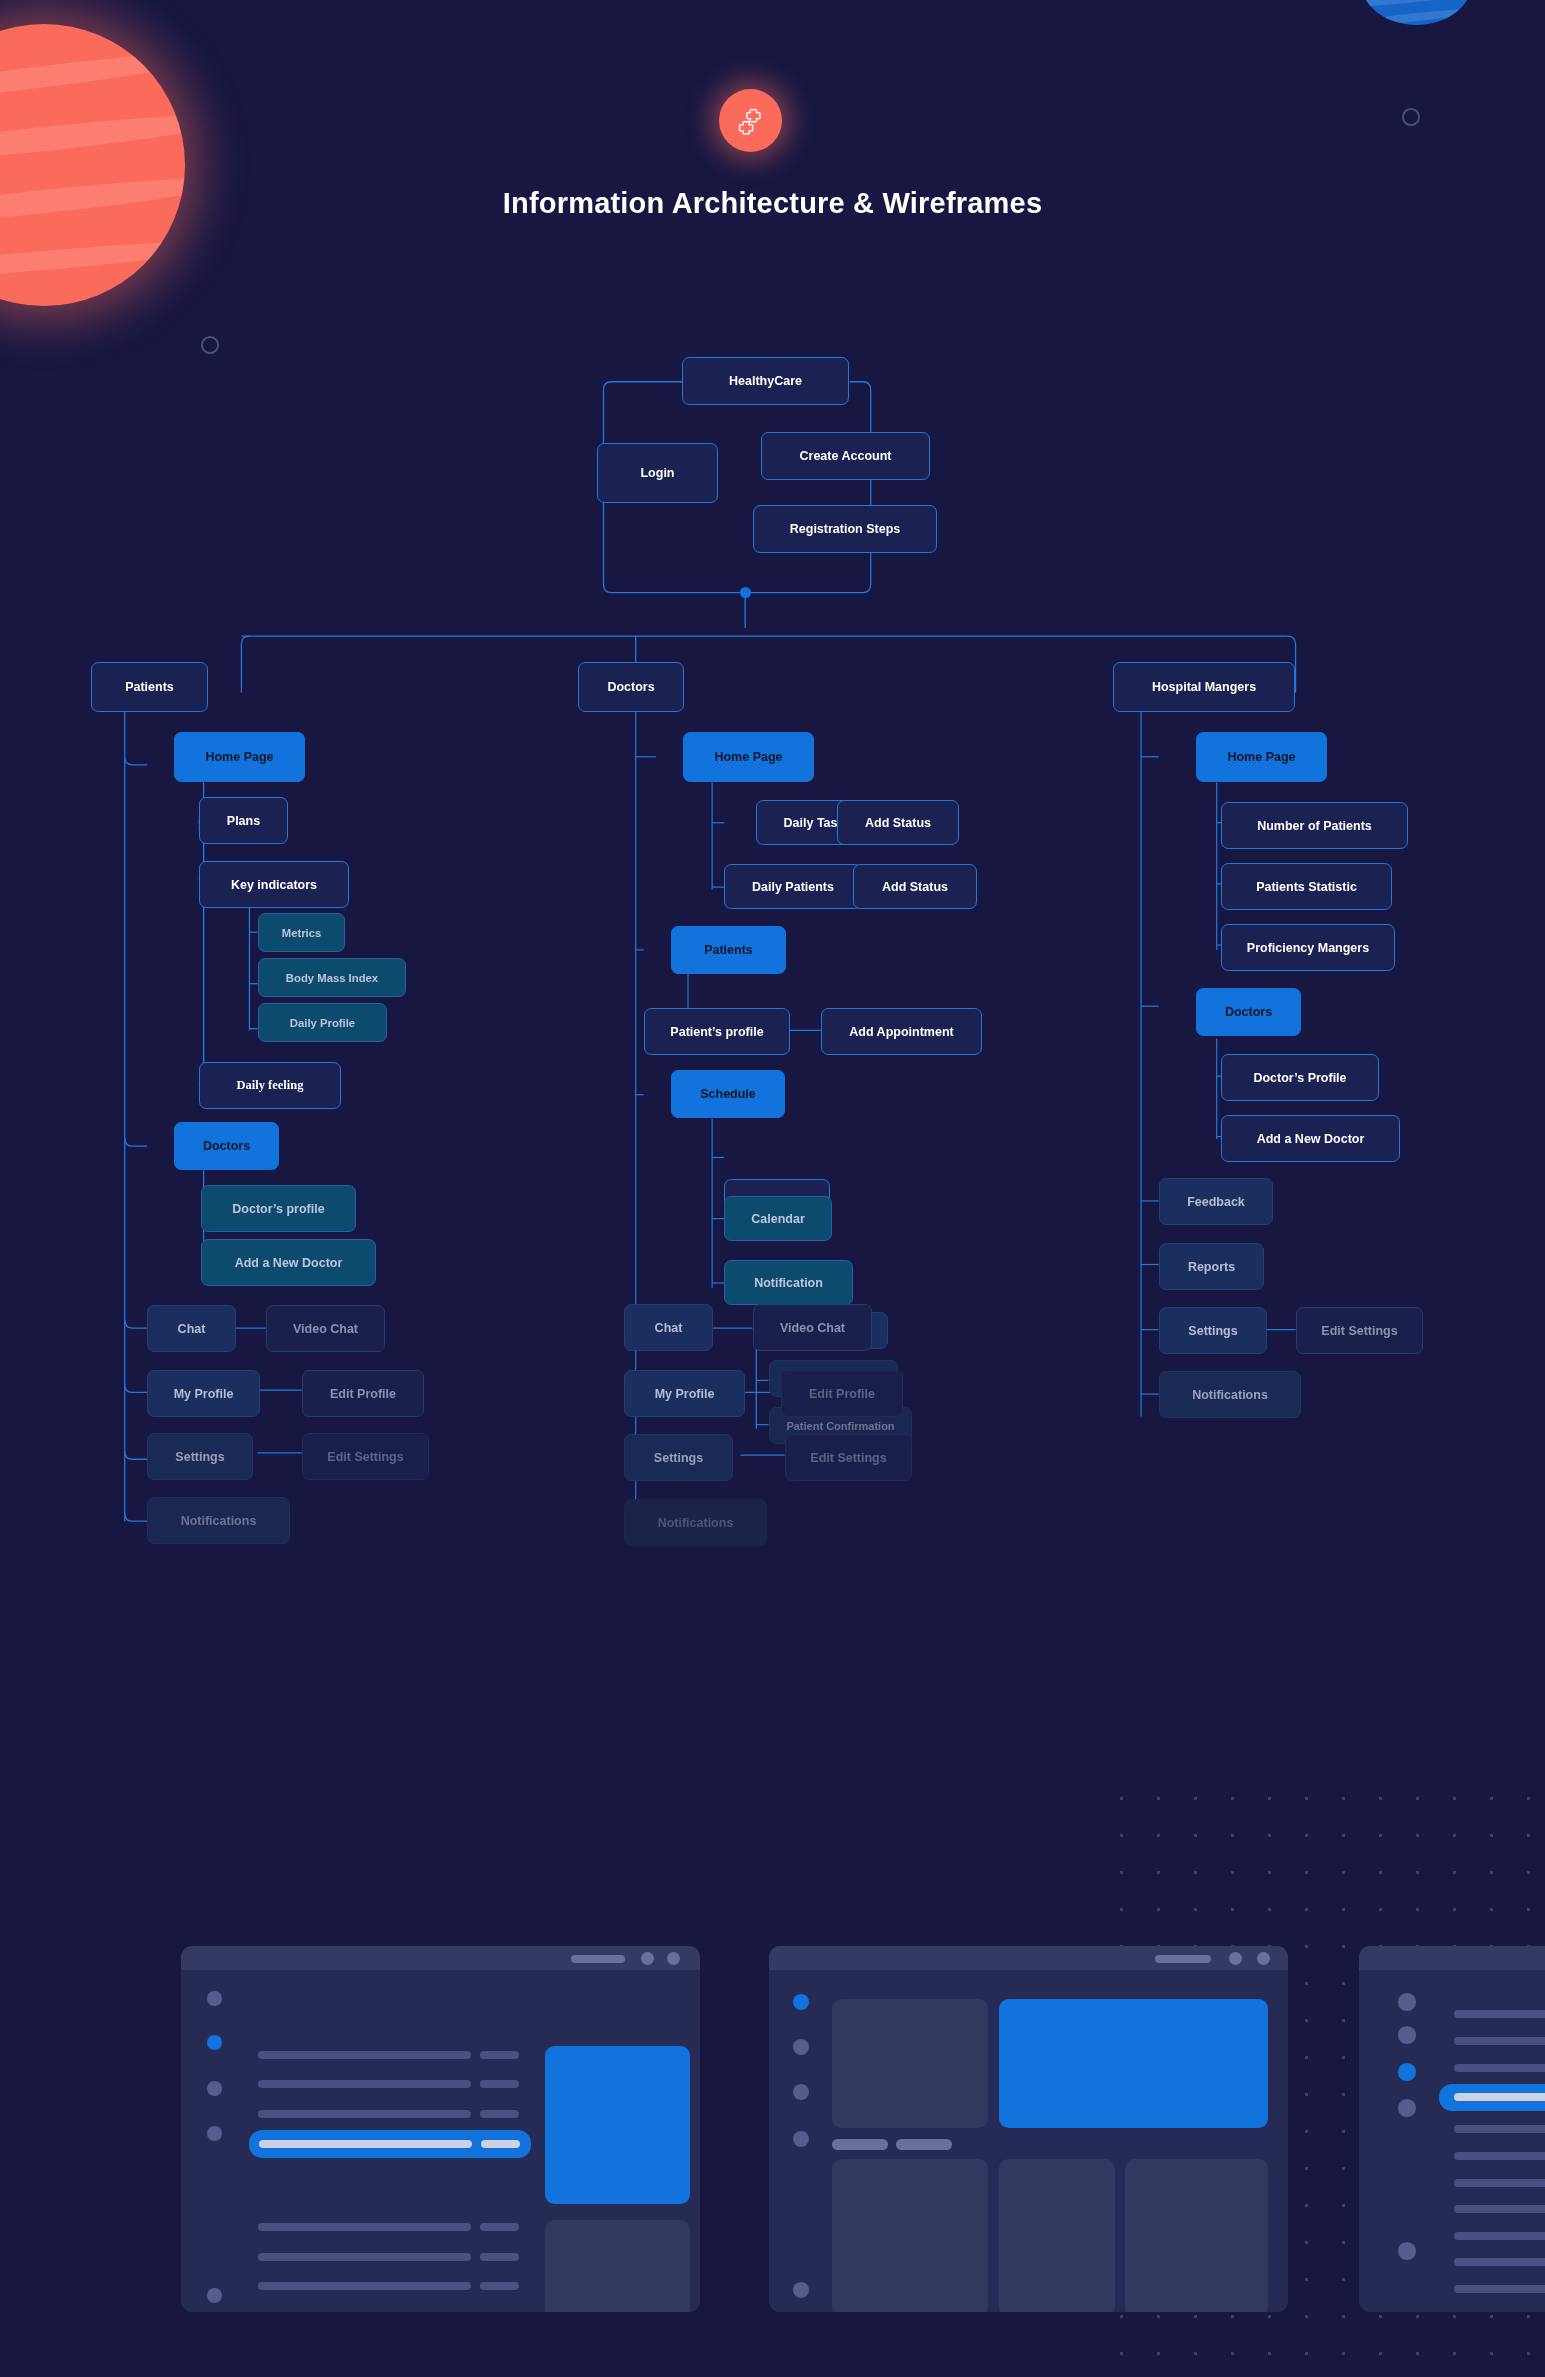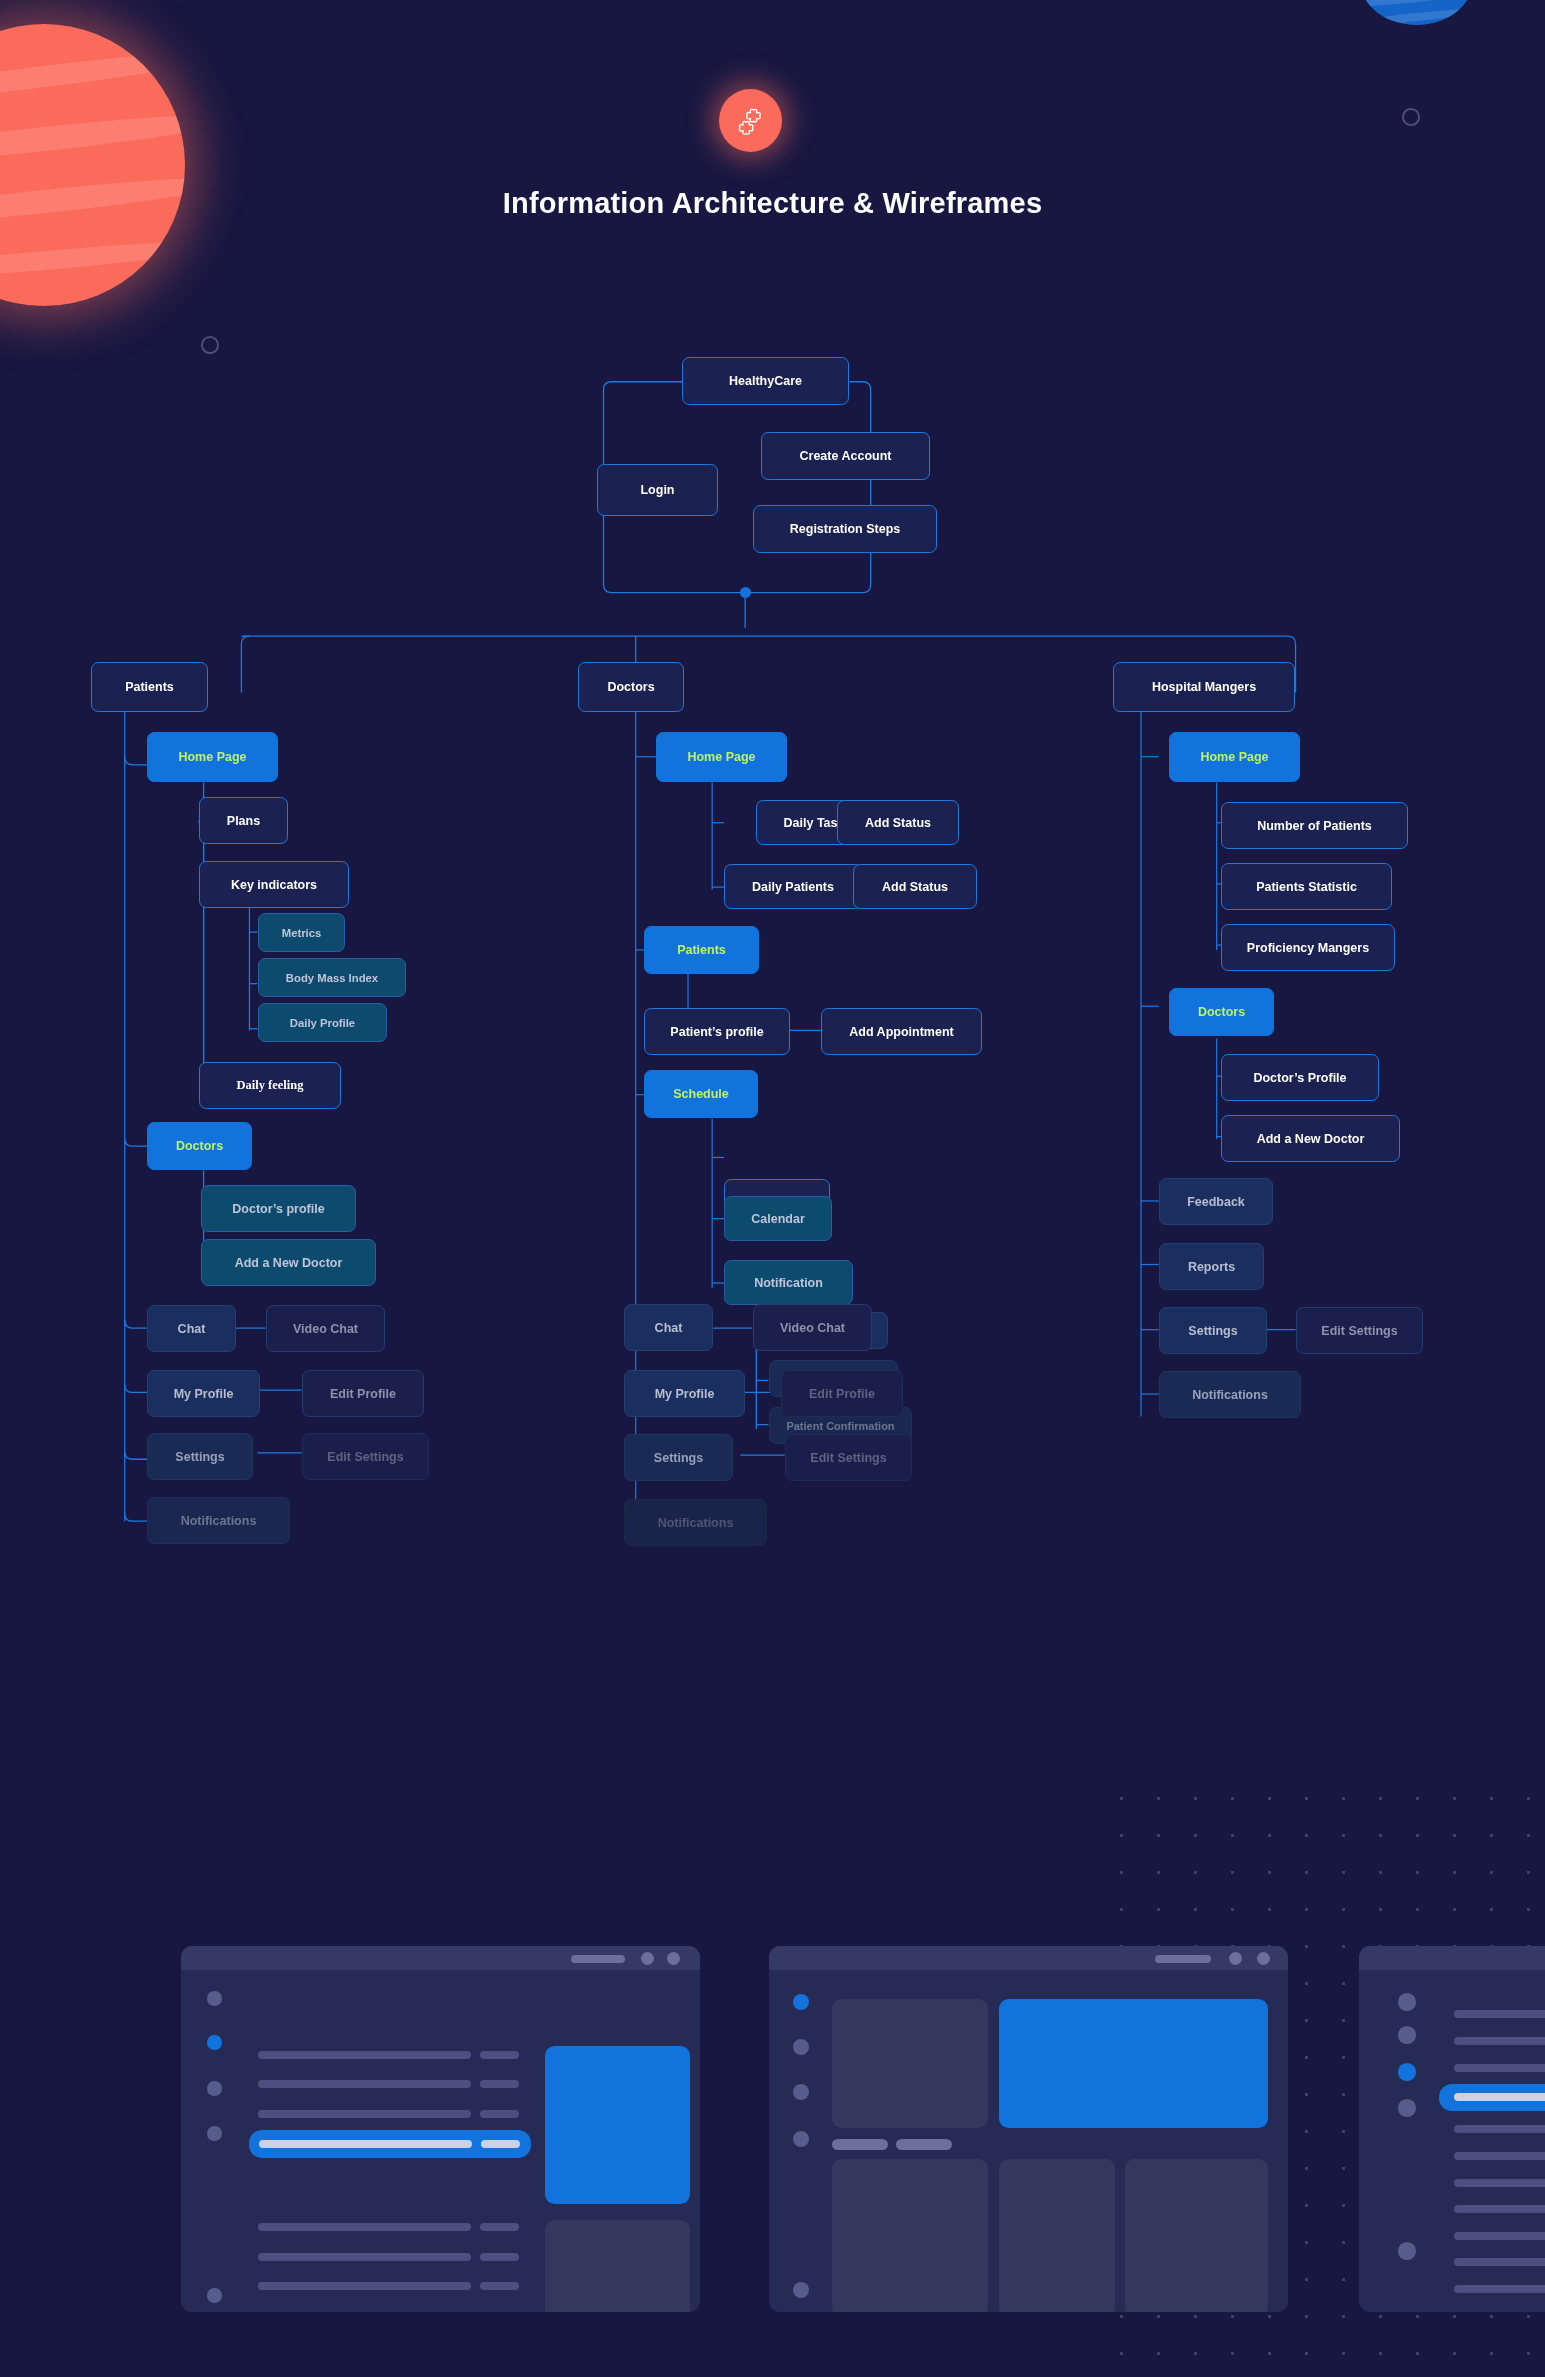--- a/index.html
+++ b/index.html
@@ -65,21 +65,21 @@
   
   #sitemap { position:absolute; left:0; top:0; width:1545px; height:1771px; }
   #wires { position:absolute; left:0; top:0; width:1545px; height:1771px; }
 
   .node {
     position:absolute; display:flex; align-items:center; justify-content:center;
     border-radius:7.2px; font-size:12.5px; font-weight:bold; white-space:nowrap;
     padding:0 13px;
   }
   .n-outline { background:#1b2150; border:1.3px solid #1f7ae0; color:#ffffff; }
-  .n-solid   { background:#1273dd; border:1.3px solid #1273dd; color:#bef264; }
+  .n-solid   { background:#1273dd; border:1.3px solid #1273dd; color:#0f172a;margin-left:27px; }
   .n-dim1    { background:#1a2f60; border:1.3px solid #23406f; color:#b9becf; }
   .n-dim2    { background:#192a55; border:1.1px solid #20365f; color:#9aa0b8; }
   .n-ghost   { background:#1a2750; border:1px solid #1e2f59; color:#6e748f; }
   .n-ghost2  { background:#1a244a; border:1px solid #1d2748; color:#4f5572; }
   .n-ol-dim  { background:#0c4a6e; border:1.1px solid #2a5ea7; color:#c0c5da; }
   .n-ol-dim2 { background:#1a1f4c; border:1px solid #243d70; color:#8d93ab; }
   .n-ol-gh   { background:#191f4a; border:0.9px solid #1f2c55; color:#5d6380; }
 
   
   .mock { position:absolute; border-radius:11.3px; background:#262b55; overflow:hidden; }
@@ -239,21 +239,21 @@
       <path d="M885 1650 L935 1650"></path>
       <path d="M925 1730 L970 1730"></path>
       <path d="M920 1808 L975 1808"></path>
       <path d="M1545 1652 L1610 1652"></path>
     </g>
   </svg>
 
   <div class="node n-outline" style="left:682px;top:357px;width:167px;height:48px;">
     <span>HealthyCare</span>
   </div>
-  <div class="node n-outline" style="left:597px;top:464px;width:121px;height:52px;">
+  <div class="node n-outline" style="left:597px;top:443px;width:121px;height:60px;">
     <span>Login</span>
   </div>
   <div class="node n-outline" style="left:761px;top:432px;width:169px;height:48px;">
     <span>Create Account</span>
   </div>
   <div class="node n-outline" style="left:753px;top:505px;width:184px;height:48px;">
     <span>Registration Steps</span>
   </div>
   <div style="position:absolute;left:740px;top:587px;width:11.3px;height:11.3px;border-radius:50%;background:#1273dd;"></div>
 

